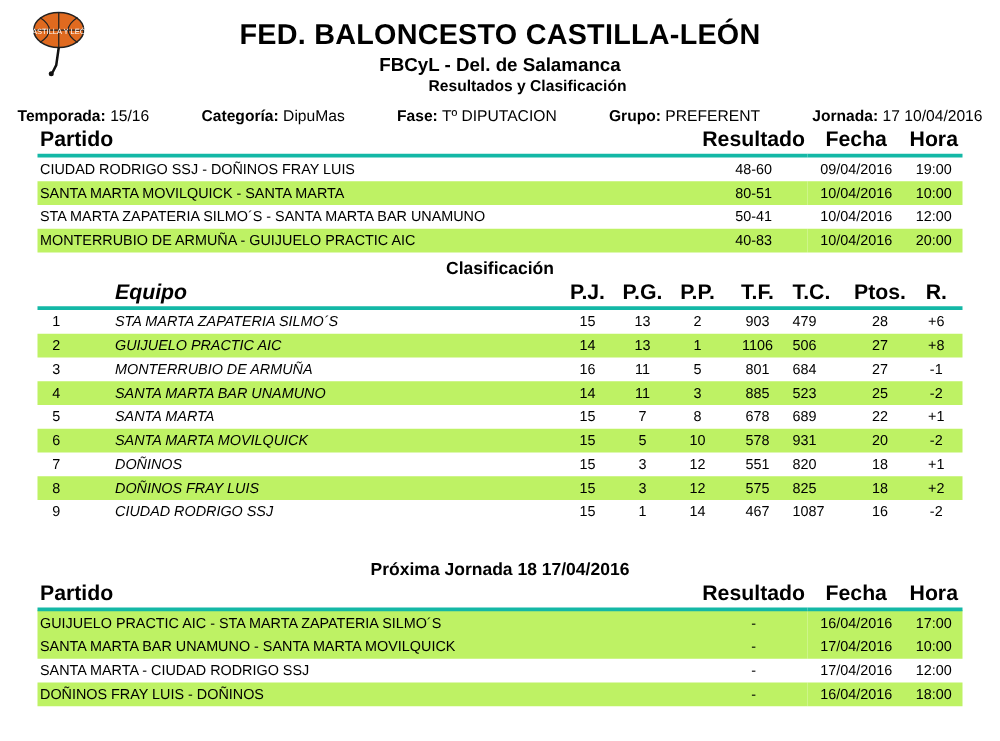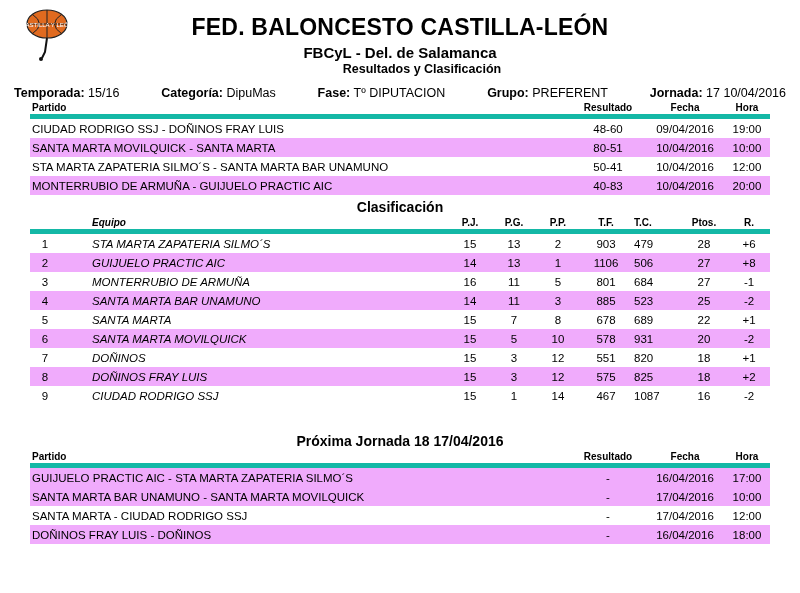--- a/index.html
+++ b/index.html
@@ -82,25 +82,25 @@
     width: 740px;
     margin: 0 auto;
   }
   td, th {
     padding: 2px 2px;
     font-weight: normal;
     vertical-align: middle;
   }
   .hdr td {
     font-weight: bold;
-    font-size: 10px;
-    border-bottom: 5px solid #14b8a6;
+    font-size: 17px;
+    border-bottom: 3px solid #14b8a6;
     padding-bottom: 1px;
   }
-  .shade { background: #f0abfc; }
+  .shade { background: #bef264; }
   .row td { height: 15px; }
 
   
   .tbl-res td.c-partido { text-align: left; padding-left: 2px; }
   .tbl-res td.c-res { text-align: center; width: 72px; }
   .tbl-res td.c-fecha { text-align: center; width: 74px; }
   .tbl-res td.c-hora { text-align: center; width: 42px; }
 
   
   .tbl-cla td.c-pos { text-align: center; width: 26px; padding-right: 6px; }

